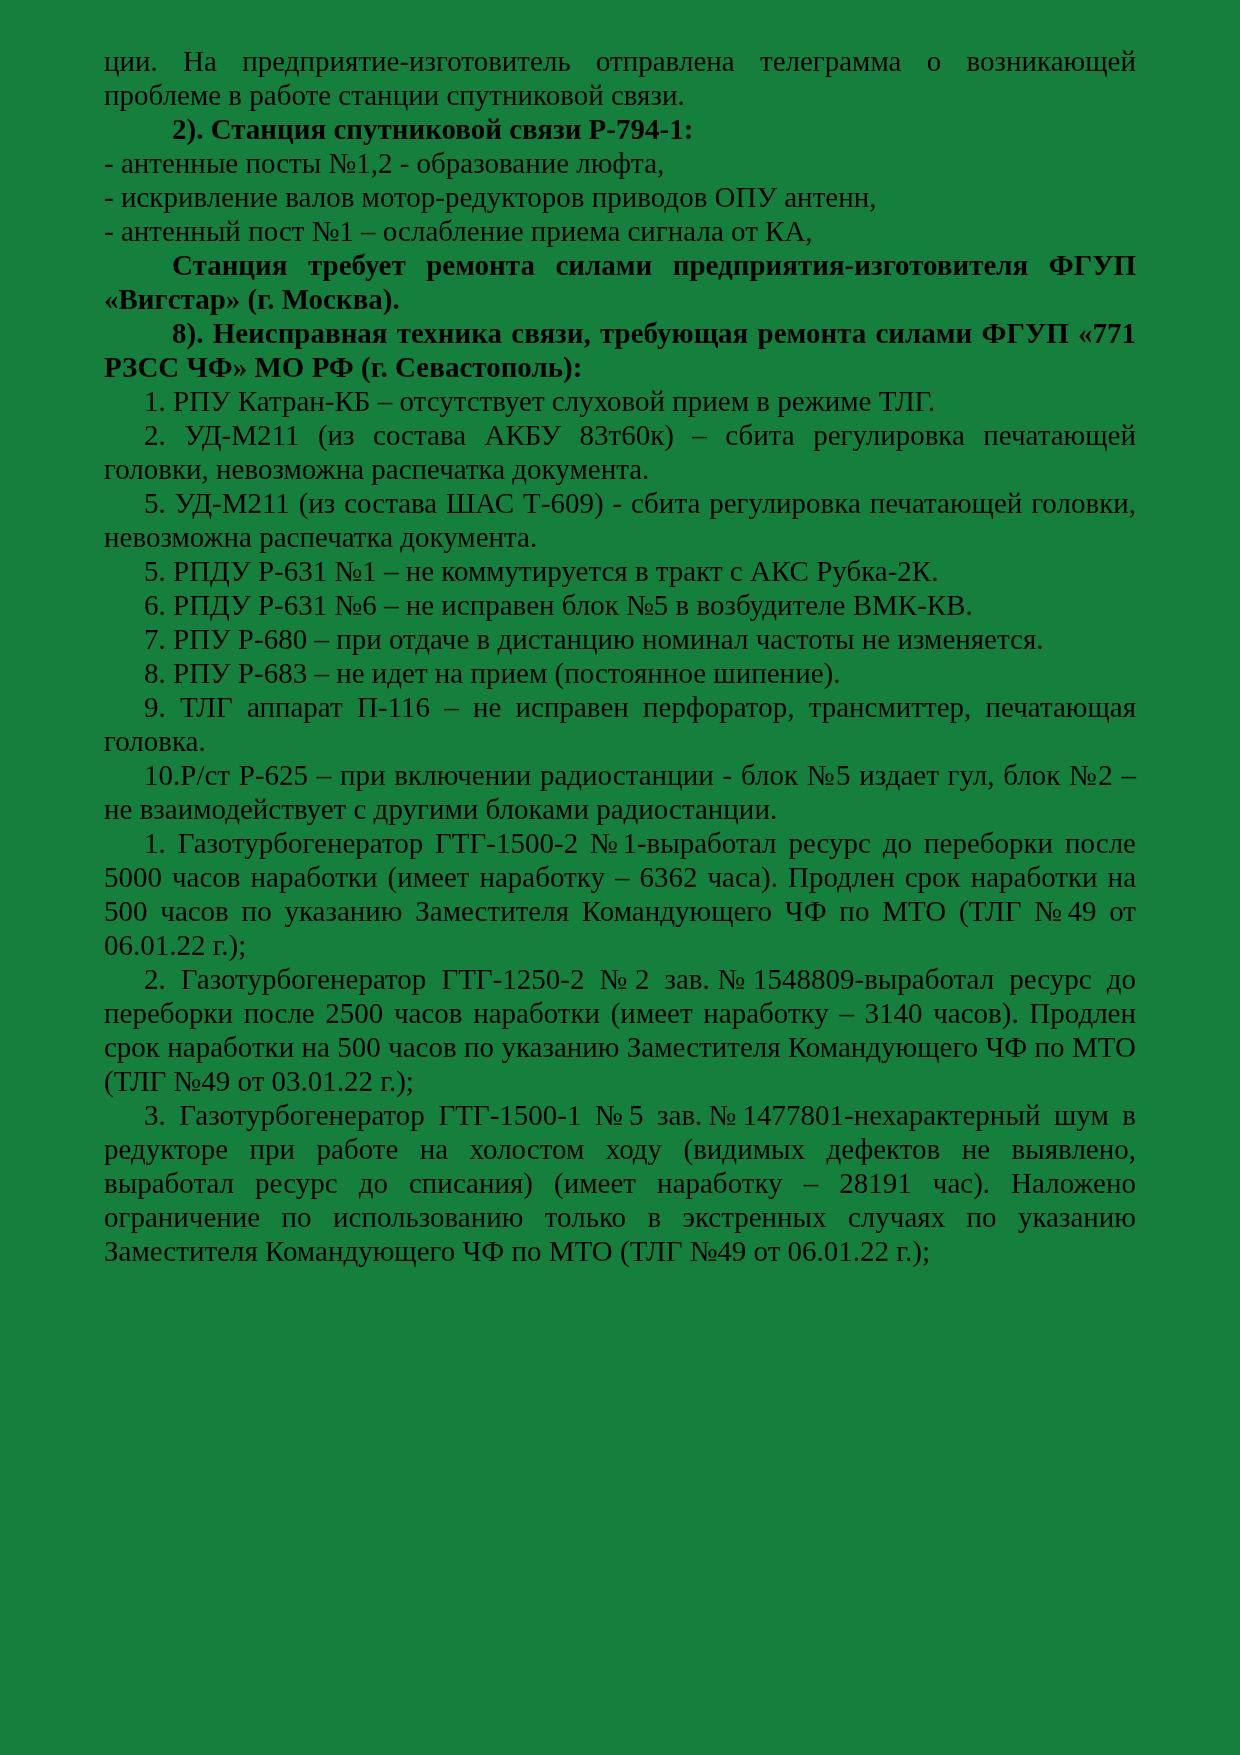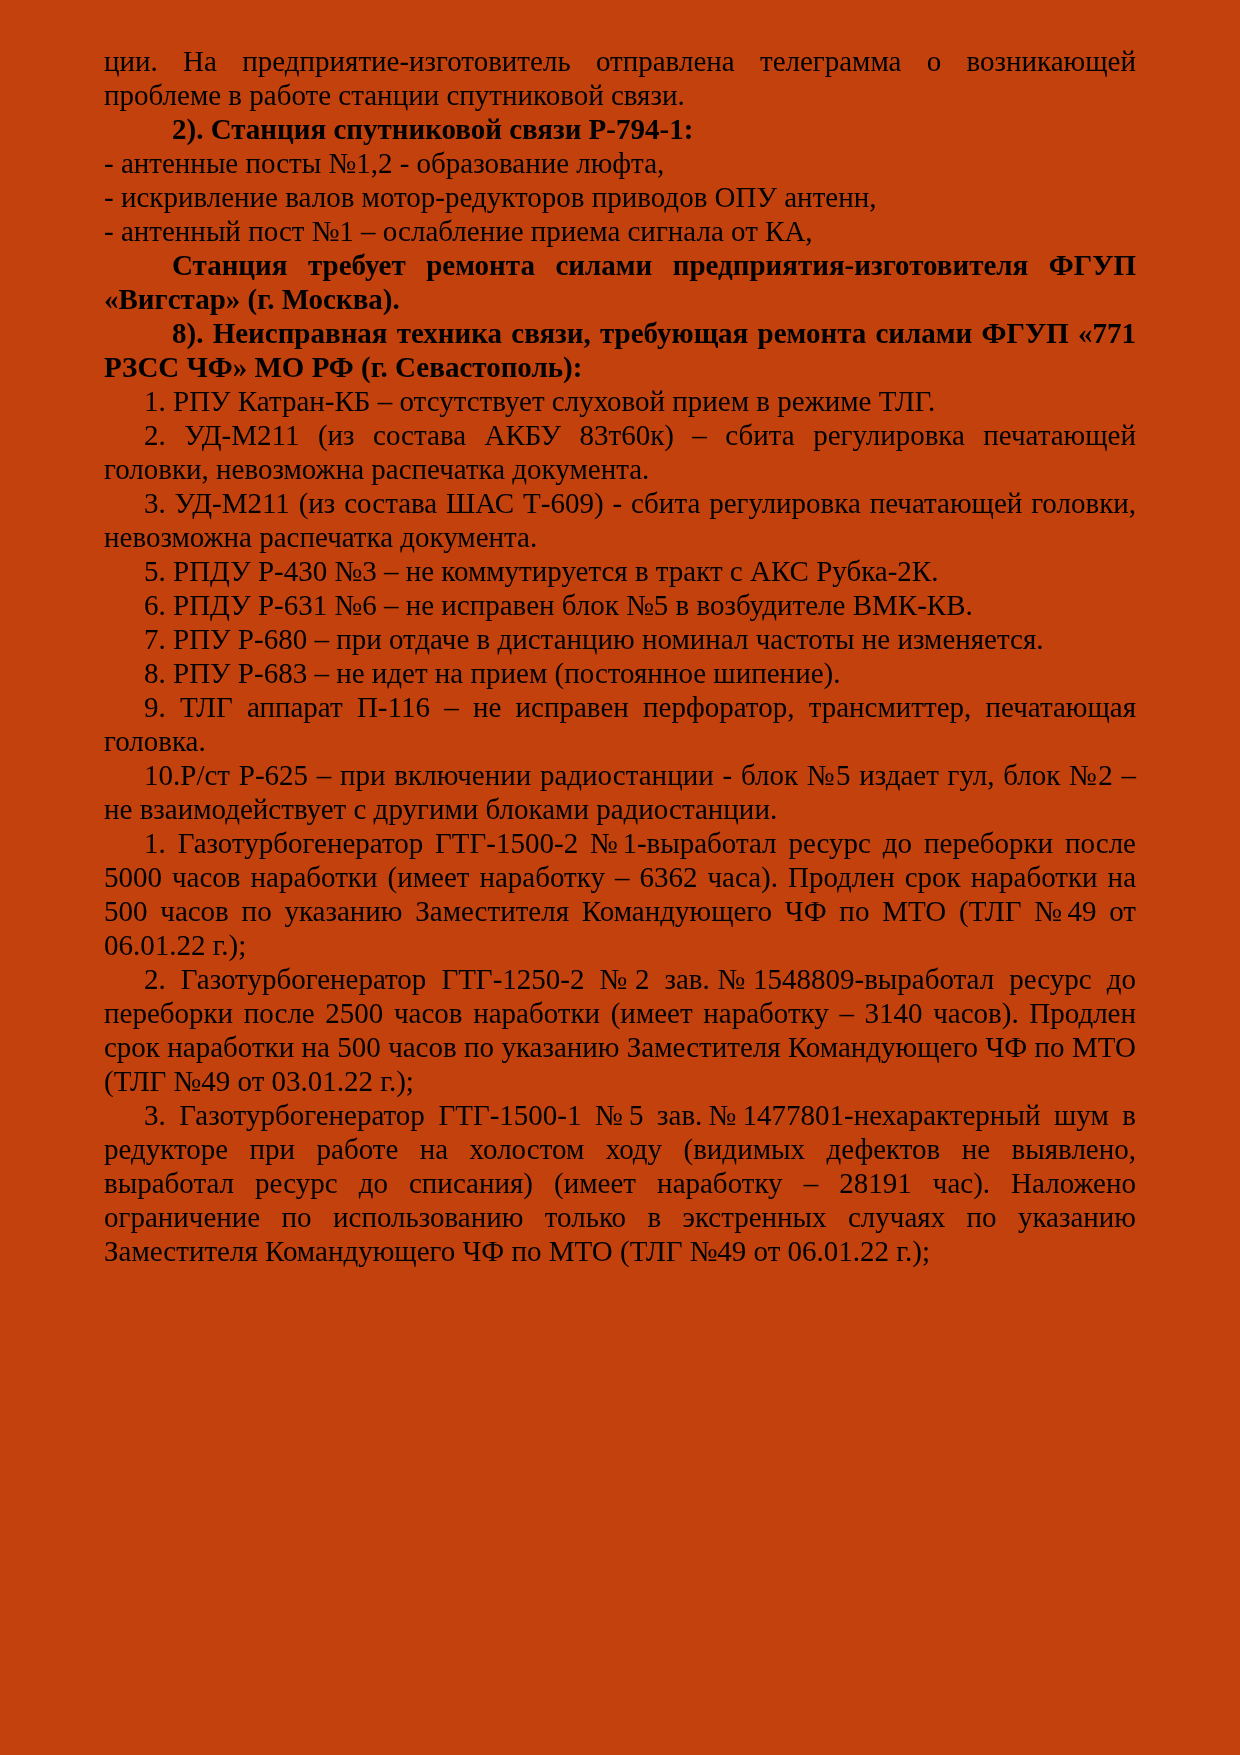--- a/index.html
+++ b/index.html
@@ -5,21 +5,21 @@
   html, body {
     margin: 0;
     padding: 0;
     background: #ffffff;
   }
   .page {
     position: relative;
     width: 1240px;
     min-height: 1755px;
     box-sizing: border-box;
-    background: #c2410c;
+    background: #15803d;
     color: #000000;
     padding: 44px 104px 60px 104px;
     font-family: "Liberation Serif", "DejaVu Serif", serif;
     font-size: 29px;
     line-height: 34px;
   }
   .page p {
     margin: 0;
     text-align: justify;
   }
@@ -47,22 +47,22 @@
   <p class="dash-item">- антенные посты №1,2 - образование люфта,</p>
   <p class="dash-item">- искривление валов мотор-редукторов приводов ОПУ антенн,</p>
   <p class="dash-item">- антенный пост №1 – ослабление приема сигнала от КА,</p>
 
   <p class="indent-lg">Станция требует ремонта силами предприятия-изготовителя ФГУП «Вигстар» (г. Москва).</p>
 
   <p class="indent-lg">8). Неисправная техника связи, требующая ремонта силами ФГУП «771 РЗСС ЧФ» МО РФ (г. Севастополь):</p>
 
   <p class="indent-md">1. РПУ Катран-КБ – отсутствует слуховой прием в режиме ТЛГ.</p>
   <p class="indent-md">2. УД-М211 (из состава АКБУ 83т60к) – сбита регулировка печатающей головки, невозможна распечатка документа.</p>
-  <p class="indent-md">3. УД-М211 (из состава ШАС Т-609) - сбита регулировка печатающей головки, невозможна распечатка документа.</p>
-  <p class="indent-md">5. РПДУ Р-430 №3 – не коммутируется в тракт с АКС Рубка-2К.</p>
+  <p class="indent-md">5. УД-М211 (из состава ШАС Т-609) - сбита регулировка печатающей головки, невозможна распечатка документа.</p>
+  <p class="indent-md">5. РПДУ Р-631 №1 – не коммутируется в тракт с АКС Рубка-2К.</p>
   <p class="indent-md">6. РПДУ Р-631 №6 – не исправен блок №5 в возбудителе ВМК-КВ.</p>
   <p class="indent-md">7. РПУ Р-680 – при отдаче в дистанцию номинал частоты не изменяется.</p>
   <p class="indent-md">8. РПУ Р-683 – не идет на прием (постоянное шипение).</p>
   <p class="indent-md">9. ТЛГ аппарат П-116 – не исправен перфоратор, трансмиттер, печатающая головка.</p>
   <p class="indent-md">10.Р/ст Р-625 – при включении радиостанции - блок №5 издает гул, блок №2 – не взаимодействует с другими блоками радиостанции.</p>
 
 
   <p class="indent-md">1. Газотурбогенератор ГТГ-1500-2 №1-выработал ресурс до переборки после 5000 часов наработки (имеет наработку – 6362 часа). Продлен срок наработки на 500 часов по указанию Заместителя Командующего ЧФ по МТО (ТЛГ №49 от 06.01.22 г.);</p>
   <p class="indent-md">2. Газотурбогенератор ГТГ-1250-2 №2 зав.№1548809-выработал ресурс до переборки после 2500 часов наработки (имеет наработку – 3140 часов). Продлен срок наработки на 500 часов по указанию Заместителя Командующего ЧФ по МТО (ТЛГ №49 от 03.01.22 г.);</p>
   <p class="indent-md">3. Газотурбогенератор ГТГ-1500-1 №5 зав.№1477801-нехарактерный шум в редукторе при работе на холостом ходу (видимых дефектов не выявлено, выработал ресурс до списания) (имеет наработку – 28191 час). Наложено ограничение по использованию только в экстренных случаях по указанию Заместителя Командующего ЧФ по МТО (ТЛГ №49 от 06.01.22 г.);</p>

